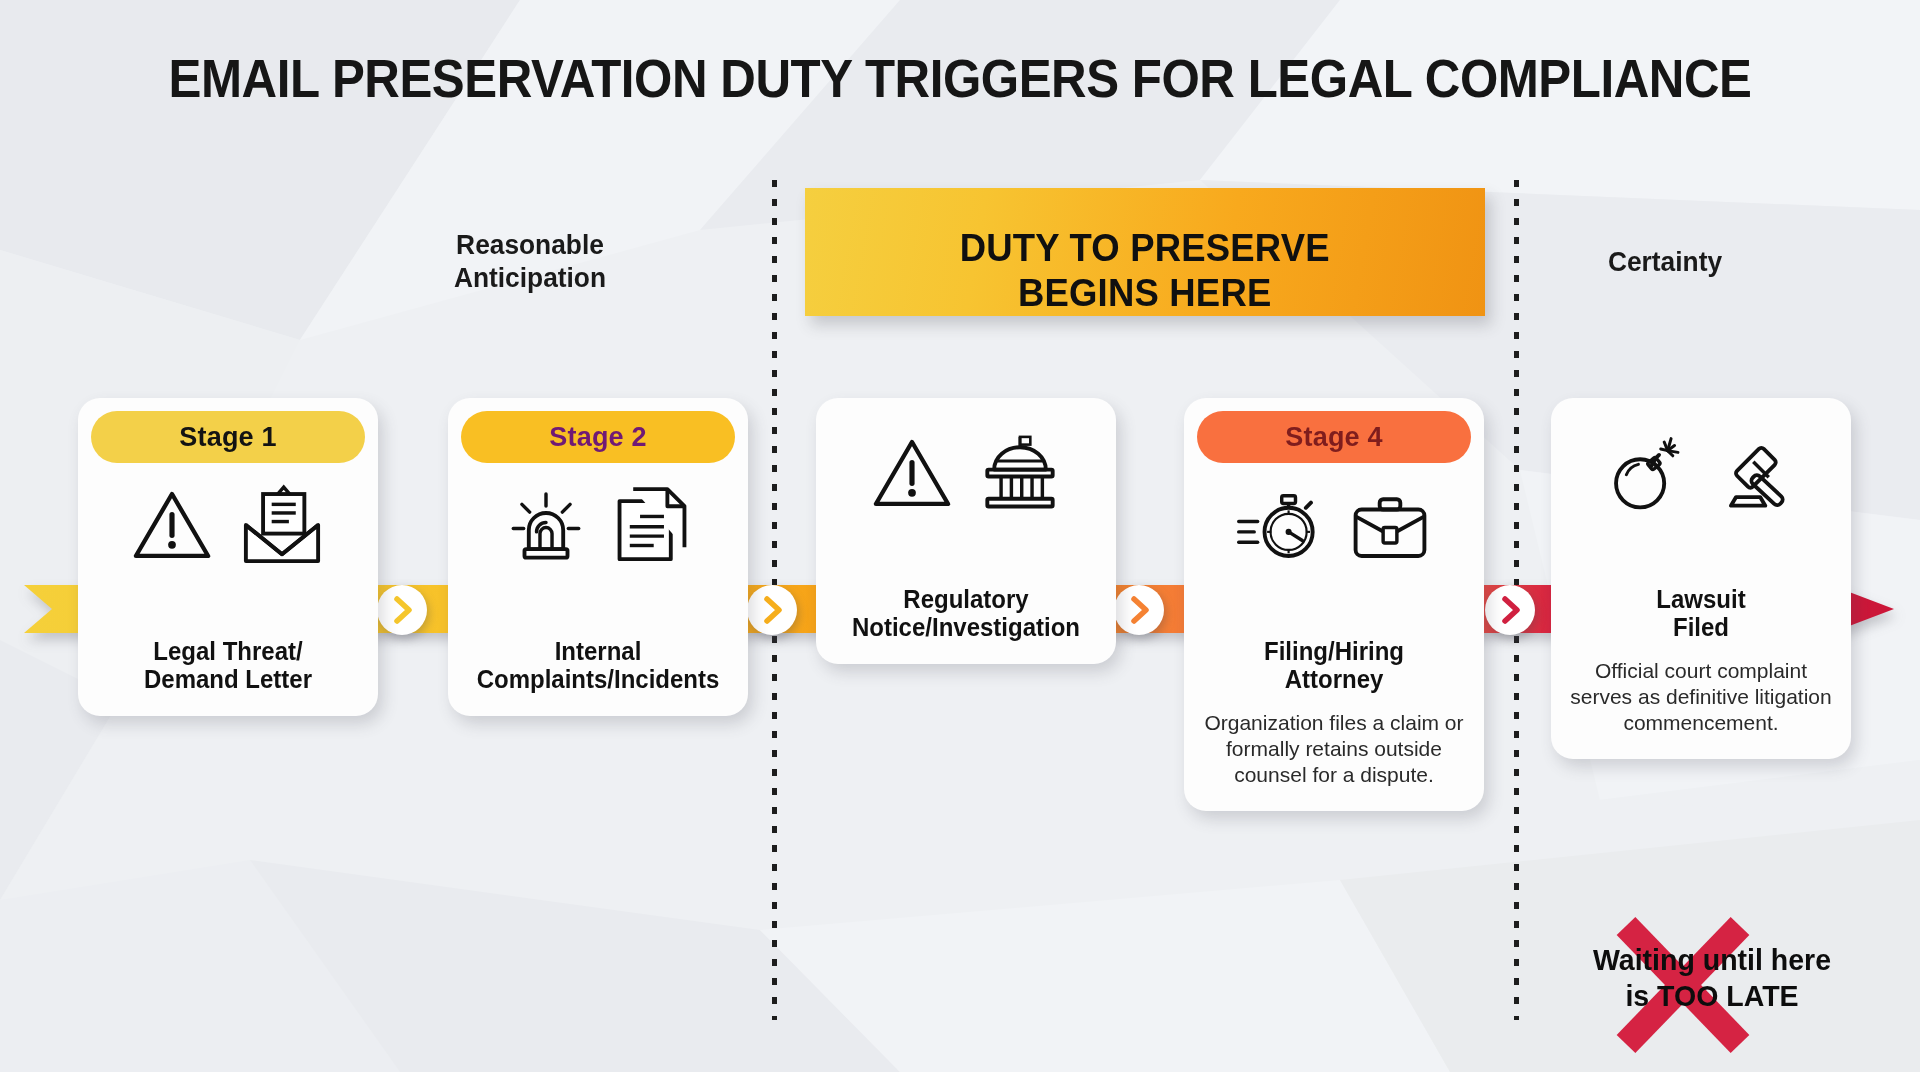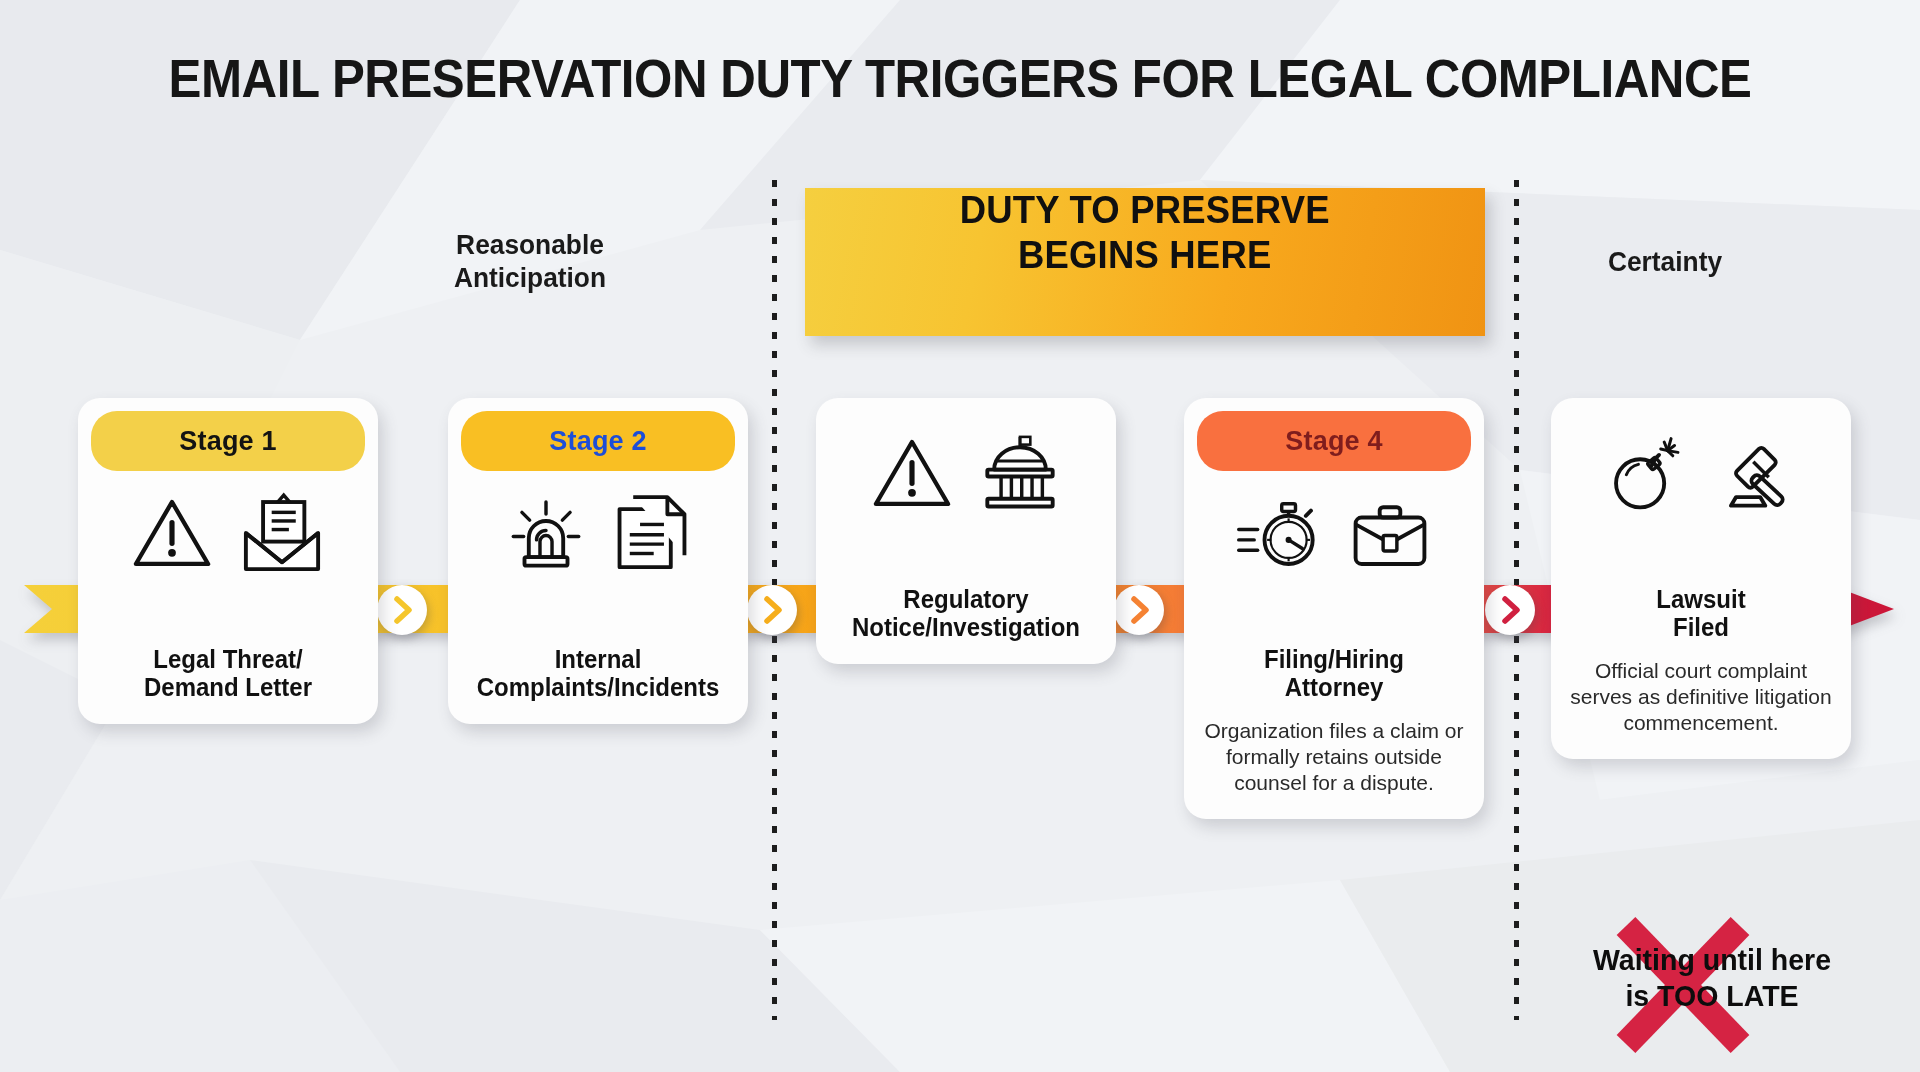--- a/index.html
+++ b/index.html
@@ -49,25 +49,25 @@
   }
   #zone-left  { left: 400px; width: 260px; top: 228px; }
   #zone-right { left: 1555px; width: 220px; top: 245px; }
 
   
   #duty-banner {
     position: absolute;
     left: 805px;
     top: 188px;
     width: 680px;
-    height: 148px;
+    height: 128px;
     background: linear-gradient(100deg, #f5cf3f 0%, #f7c431 26%, #f8a91d 62%, #f09313 100%);
     box-shadow: 6px 9px 14px rgba(60,60,70,0.22);
     display: flex;
-    align-items: flex-start;
+    align-items: flex-end;
     justify-content: center;
   }
   #duty-banner .txt {
     font-weight: bold;
     font-size: 38px;
     line-height: 1.18;
     color: #101010;
     text-align: center;
     letter-spacing: 0.2px;
     transform: scaleX(0.96);
@@ -100,21 +100,21 @@
     position: absolute;
     width: 300px;
     background: #fdfdfd;
     border-radius: 22px;
     box-shadow: 5px 8px 16px rgba(70,72,85,0.20);
     padding: 13px 13px 22px 13px;
     text-align: center;
   }
 
   .stage-pill {
-    height: 60px;
+    height: 52px;
     border-radius: 26px;
     display: flex;
     align-items: center;
     justify-content: center;
     font-weight: bold;
     font-size: 27px;
     color: #131313;
     letter-spacing: 0.2px;
   }
 
@@ -259,21 +259,21 @@
         <path d="M10 50 L52 84 L94 50" fill="none" stroke="#111" stroke-width="4.5" stroke-linejoin="round"></path>
       </svg>
     </div>
     <div class="card-title">
       <div>Legal Threat/</div>
       <div>Demand Letter</div>
     </div>
   </div>
 
   <div class="card" style="left:448px; top:398px;">
-    <div class="stage-pill" style="background:#f9bf23;color:#1d4ed8;">Stage 2</div>
+    <div class="stage-pill" style="background:#f9bf23;color:#701a75;">Stage 2</div>
     <div class="icon-row">
 
       <svg width="86" height="86" viewBox="0 0 100 100">
         <path d="M30 78 V56 a20 20 0 0 1 40 0 V78 Z" fill="none" stroke="#111" stroke-width="4.5" stroke-linejoin="round"></path>
         <path d="M43 78 V60 a7 7 0 0 1 14 0 V78" fill="none" stroke="#111" stroke-width="4"></path>
         <path d="M39 58 a11 11 0 0 1 11 -11" fill="none" stroke="#111" stroke-width="4" stroke-linecap="round"></path>
         <rect x="25" y="78" width="50" height="10" rx="2" fill="none" stroke="#111" stroke-width="4.5"></rect>
         <line x1="50" y1="14" x2="50" y2="28" stroke="#111" stroke-width="4" stroke-linecap="round"></line>
         <line x1="22" y1="26" x2="31" y2="35" stroke="#111" stroke-width="4" stroke-linecap="round"></line>
         <line x1="78" y1="26" x2="69" y2="35" stroke="#111" stroke-width="4" stroke-linecap="round"></line>

